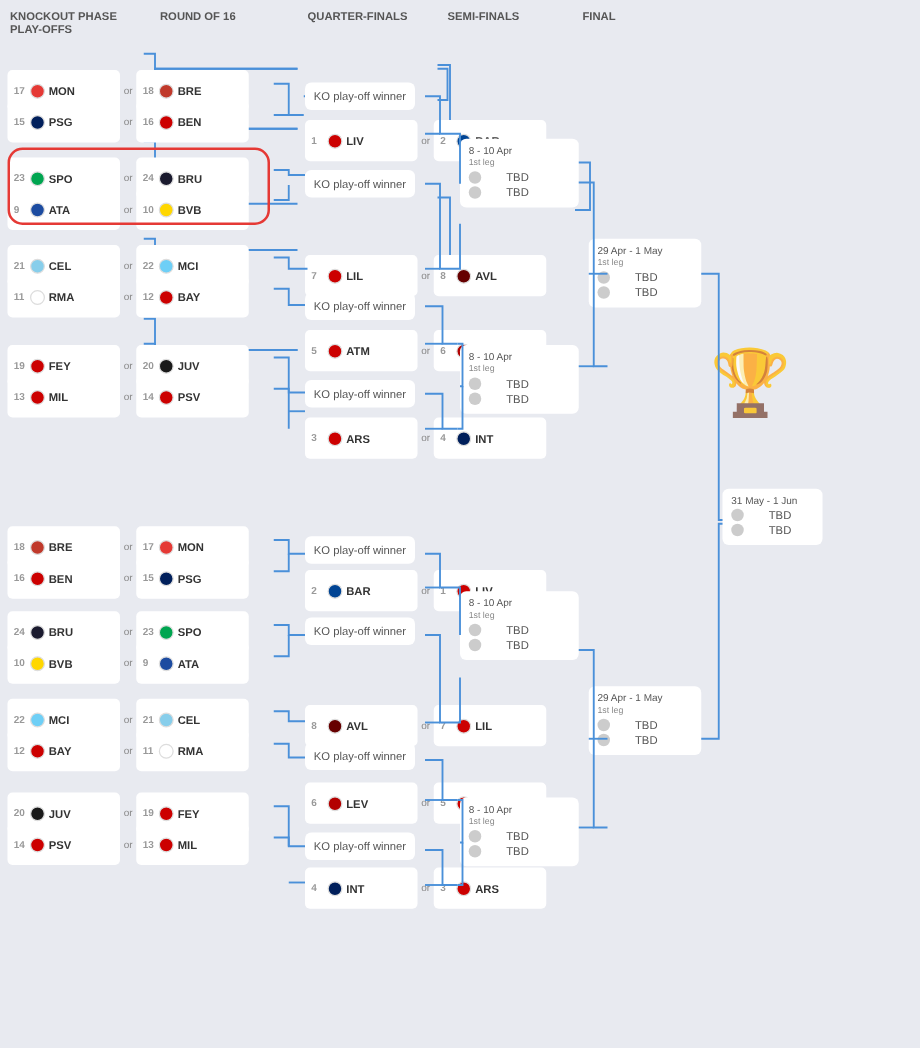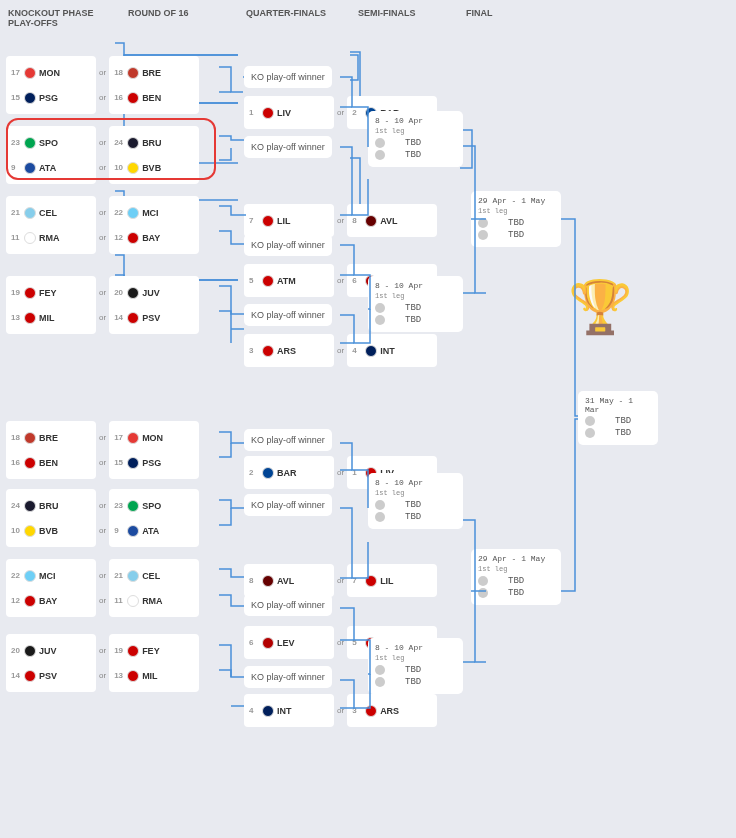--- a/index.html
+++ b/index.html
@@ -55,21 +55,20 @@
     }
     .team-name { font-size: 9px; font-weight: 700; }
     .or-text { font-size: 8px; color: #888; margin: 0 1px; }
 
     
     .round-box {
       background: white;
       border-radius: 5px;
       padding: 5px 7px;
       font-size: 9px;
-      font-family: Liberation Mono, monospace;
     }
     .round-box .date { color: #555; font-size: 8px; margin-bottom: 2px; }
     .round-box .leg { color: #888; font-size: 7px; margin-bottom: 3px; }
     .round-box .tbd-row {
       display: flex;
       align-items: center;
       gap: 20px;
       margin: 2px 0;
     }
     .tbd-dot {
@@ -526,21 +525,21 @@
         <div class="tbd-row">
           <span class="tbd-dot"></span>
           <span class="tbd-text">TBD</span>
         </div>
         <div class="tbd-row">
           <span class="tbd-dot"></span>
           <span class="tbd-text">TBD</span>
         </div>
       </div>
       <div class="round-box" style="position: absolute; left: 572px; top: 355px; width: 80px;">
-        <div class="date">31 May - 1 Mar</div>
+        <div class="date">31 May - 1 Jun</div>
         <div class="tbd-row">
           <span class="tbd-dot"></span>
           <span class="tbd-text">TBD</span>
         </div>
         <div class="tbd-row">
           <span class="tbd-dot"></span>
           <span class="tbd-text">TBD</span>
         </div>
       </div>
       <div style="position: absolute; left: 562px; top: 245px; font-size: 52px; line-height: 1; opacity: 0.85;">🏆</div>

